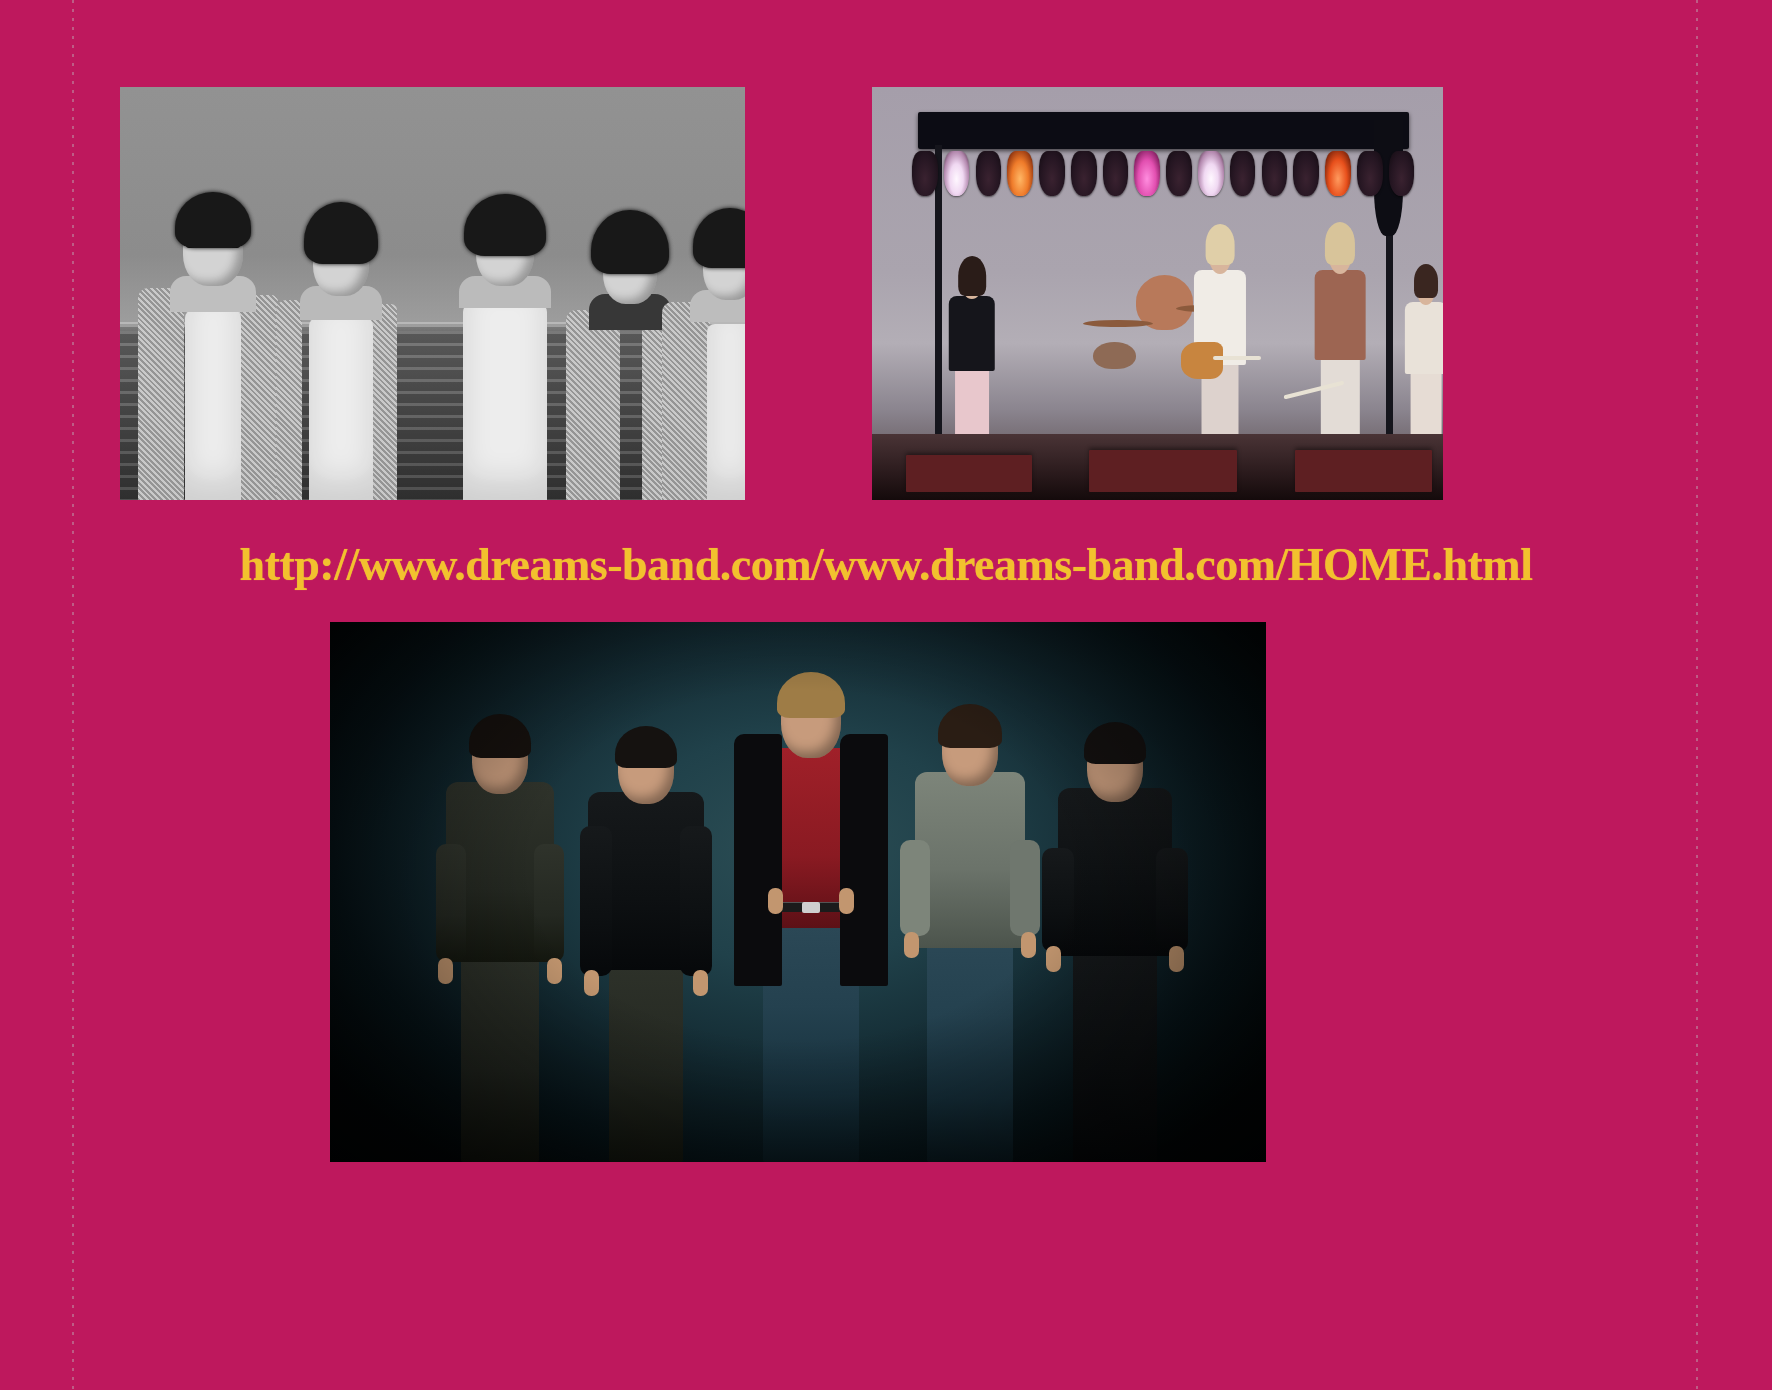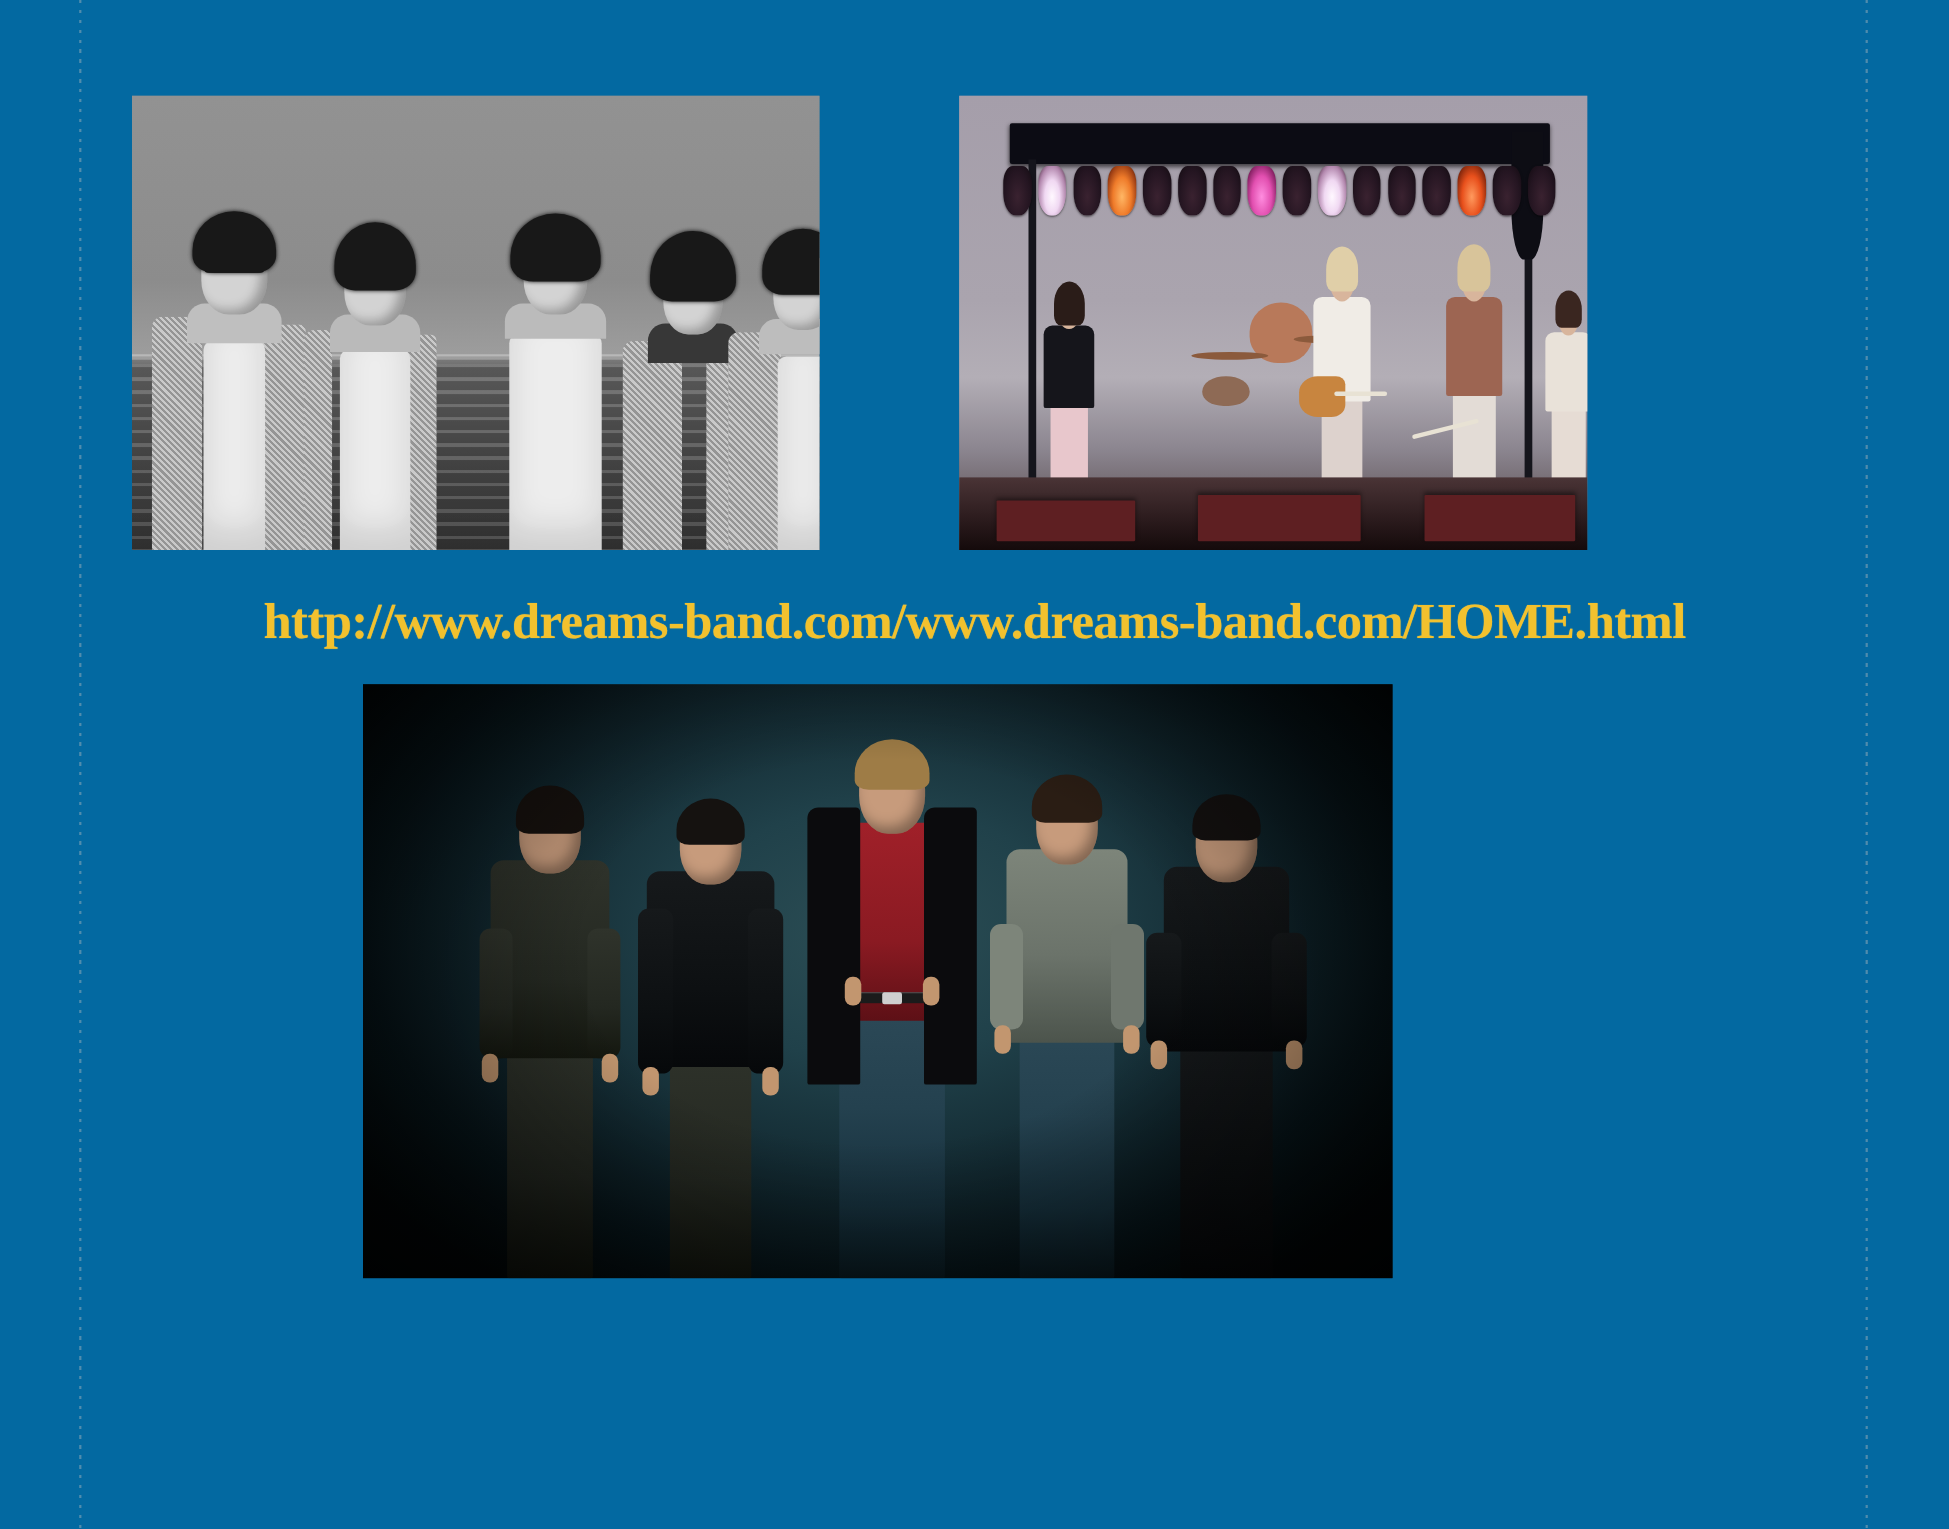--- a/index.html
+++ b/index.html
@@ -12,21 +12,21 @@
     width: 1772px;
     height: 1390px;
     position: relative;
     overflow: hidden;
     font-family: "Liberation Serif", serif;
   }
 
   .page {
     position: absolute;
     inset: 0;
-    background: #0369a1;
+    background: #be185d;
   }
 
   
   .crop-guide {
     position: absolute;
     top: 0;
     width: 2px;
     height: 1390px;
     background-image: repeating-linear-gradient(
         to bottom,

